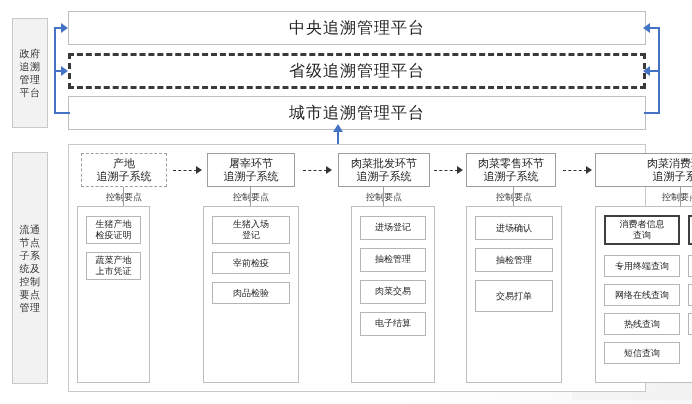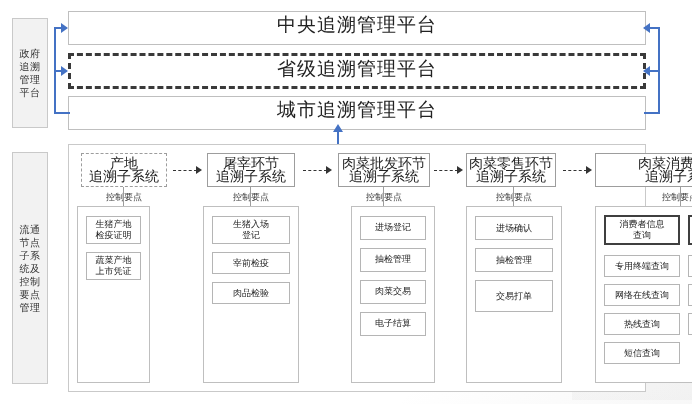--- a/index.html
+++ b/index.html
@@ -36,22 +36,22 @@
   }
   .side-label span{display:block;width:26px;}
 
   #gov-side{left:12px;top:18px;width:36px;height:110px;}
   #flow-side{left:12px;top:152px;width:36px;height:232px;}
 
   
   .gov-box{
     position:absolute;
     box-sizing:border-box;
-    display:flex;align-items:flex-start;justify-content:center;
-    font-size:19px;color:#222;
+    display:flex;align-items:center;justify-content:center;
+    font-size:16px;color:#222;
     background:#fff;
     letter-spacing:1px;
   }
   .gov-solid{border:1px solid #bfbfbf;}
   .gov-dashed{border:3px dashed #3a3a3a;}
 
   #box-central{left:68px;top:11px;width:578px;height:34px;}
   #box-prov{left:68px;top:53px;width:578px;height:36px;}
   #box-city{left:68px;top:96px;width:578px;height:34px;}
 
@@ -81,21 +81,21 @@
     border:1px solid #c9c9c9;box-sizing:border-box;background:#fff;
   }
 
   .col{position:absolute;top:0;}
   .sys-head{
     position:absolute;top:8px;
     box-sizing:border-box;
     background:#fff;
     display:flex;align-items:center;justify-content:center;
     text-align:center;
-    font-size:14px;line-height:13px;color:#222;
+    font-size:11px;line-height:13px;color:#222;
     height:34px;
   }
   .sys-solid{border:1px solid #9d9d9d;}
   .sys-dashed{border:1px dashed #9d9d9d;}
 
   .cp-label{
     position:absolute;top:46px;
     font-size:9px;color:#3a3a3a;text-align:center;
     width:100%;
   }

